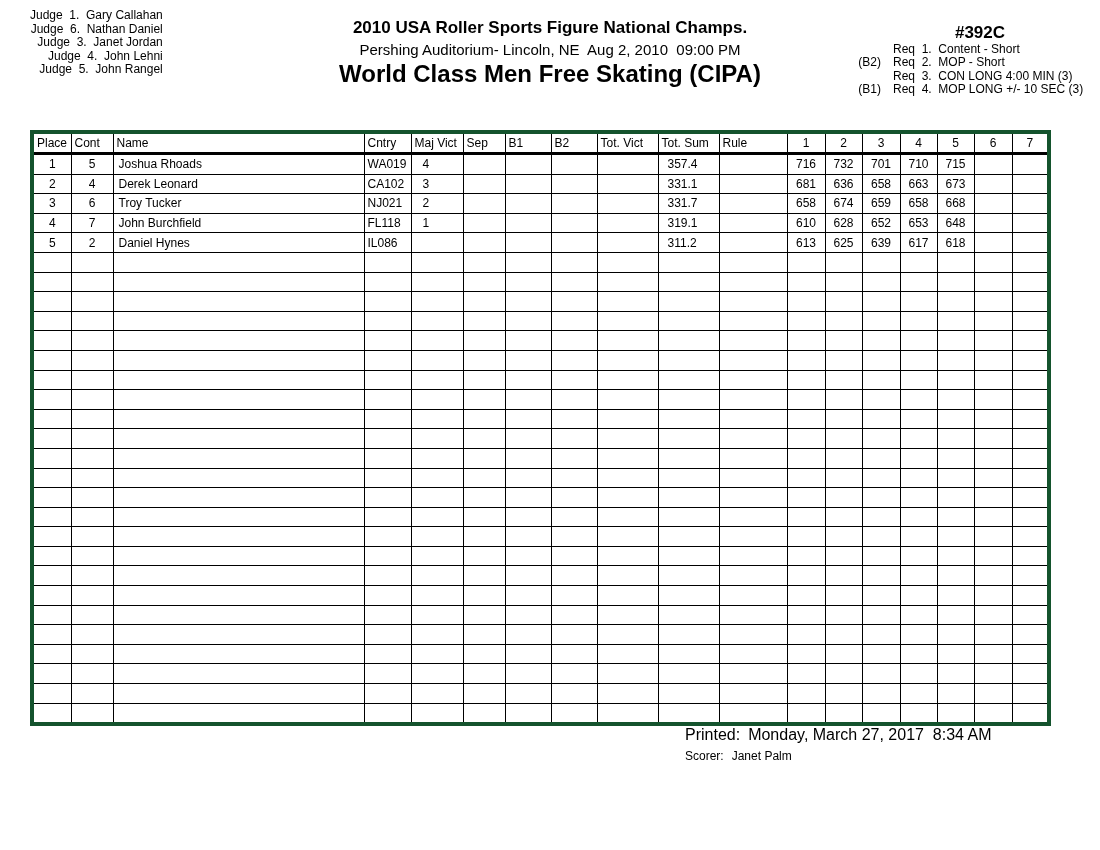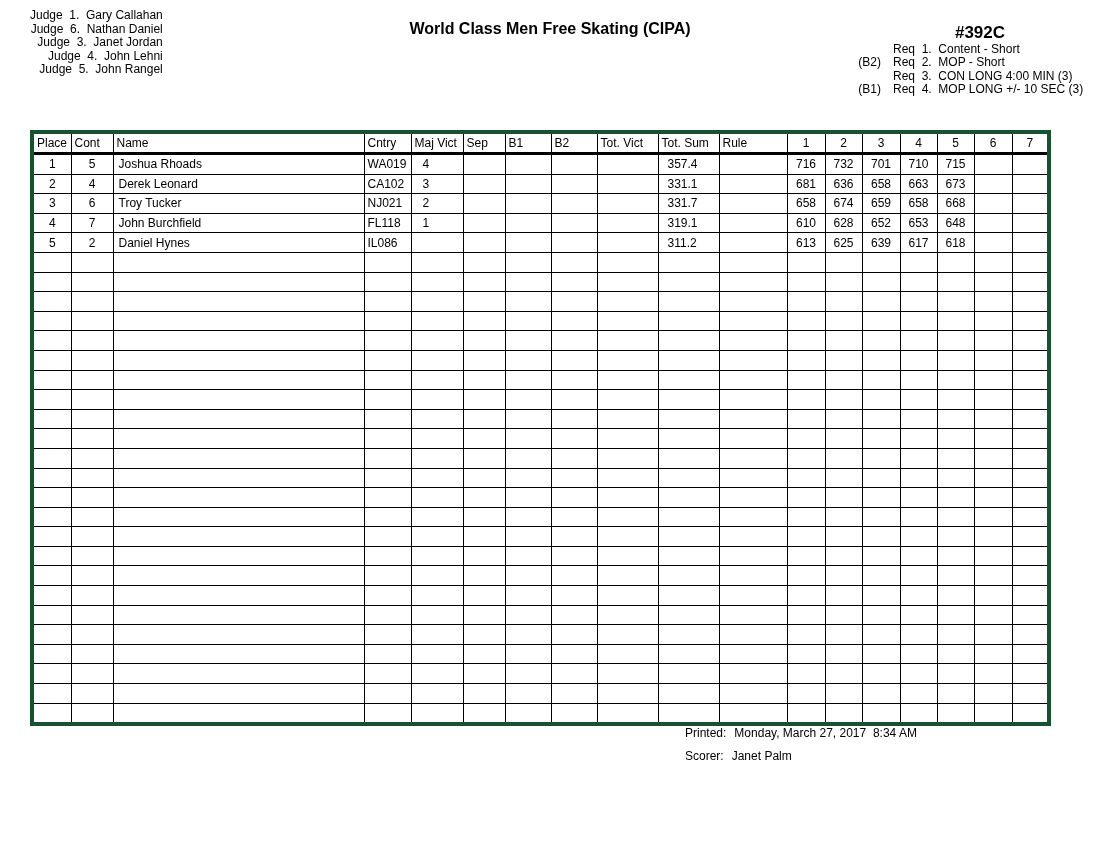--- a/index.html
+++ b/index.html
@@ -11,21 +11,21 @@
   .abs { position: absolute; }
 
   
   .judges { left: 30px; top: 9px; font-size: 12px; line-height: 13.6px; }
   .judge-line { white-space: pre; text-align: right; }
 
   
   .title-block { left: 0; top: 16px; width: 1100px; text-align: center; }
   .t1 { font-size: 17px; font-weight: bold; line-height: 23px; }
   .t2 { font-size: 15px; line-height: 22px; white-space: pre; }
-  .t3 { font-size: 16px; font-weight: bold; line-height: 25px; }
+  .t3 { font-size: 24px; font-weight: bold; line-height: 25px; }
   .t4 { font-size: 15.5px; line-height: 23px; }
 
   
   .event-number { left: 930px; top: 23px; width: 100px; text-align: center;
                   font-size: 17px; font-weight: bold; }
   .req-block { left: 845px; top: 43px; font-size: 12px; line-height: 13.4px; }
   .req-row { display: flex; }
   .req-prefix { flex: 0 0 36px; text-align: right; white-space: pre; }
   .req-text { margin-left: 12px; white-space: pre; }
 
@@ -45,36 +45,38 @@
     overflow: hidden; white-space: nowrap; vertical-align: middle;
   }
   .al { text-align: left; padding-left: 3px !important; }
   .ac { text-align: center; }
   td.n { padding-left: 5px !important; }
   td.c { padding-left: 3px !important; }
   td.m { padding-left: 11px !important; }
   td.s { padding-left: 9px !important; }
 
   
-  .printed-line { left: 685px; top: 726px; font-size: 12px; }
+  .printed-line { left: 685px; top: 726px; font-size: 16px; }
   .scorer-line  { left: 685px; top: 749px; font-size: 12px; text-align: right; }
   .ml { margin-left: 8px; white-space: pre; }
 </style>
 </head>
 <body>
 
 <div class="abs judges">
     <div class="judge-line">Judge  1.  Gary Callahan</div>
     <div class="judge-line">Judge  6.  Nathan Daniel</div>
     <div class="judge-line">Judge  3.  Janet Jordan</div>
     <div class="judge-line">Judge  4.  John Lehni</div>
     <div class="judge-line">Judge  5.  John Rangel</div>
   </div>
 
 <div class="abs title-block">
+  <div class="t1">2010 USA Roller Sports Figure National Champs.</div>
+  <div class="t2">Pershing Auditorium- Lincoln, NE  Aug 2, 2010  09:00 PM</div>
   <div class="t3">World Class Men Free Skating (CIPA)</div>
 </div>
 
 <div class="abs event-number">#392C</div>
 
 <div class="abs req-block">
     <div class="req-row">
       <span class="req-prefix"></span>
       <span class="req-text">Req  1.  Content - Short</span>
     </div>

